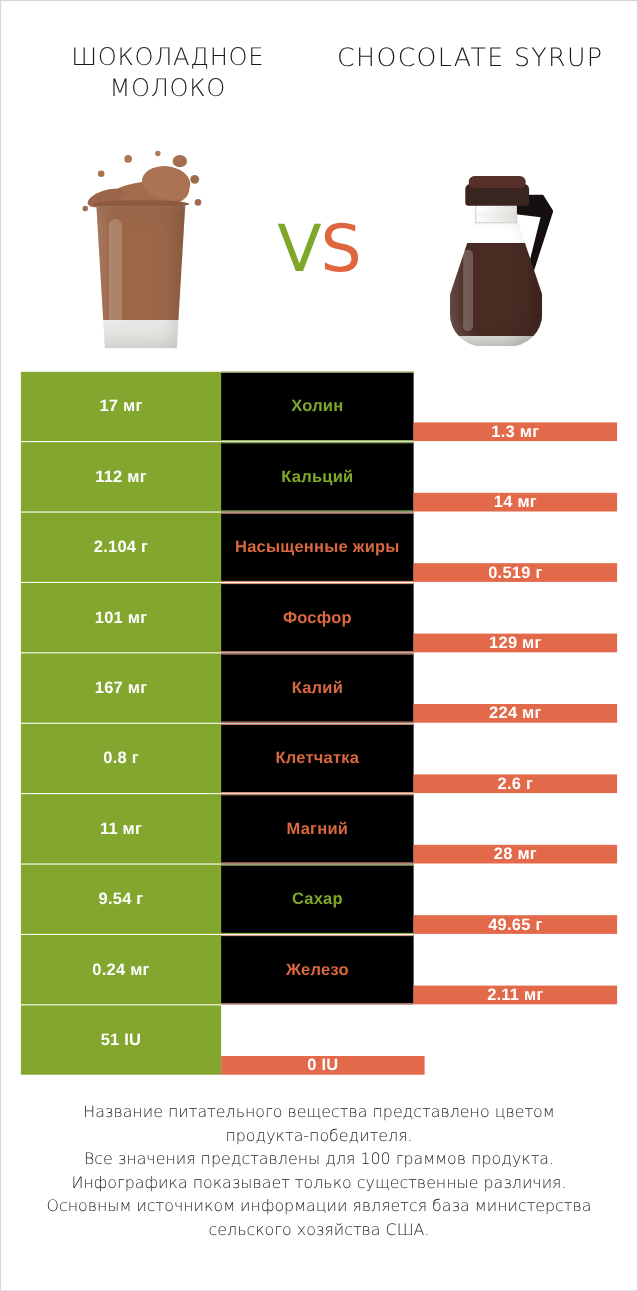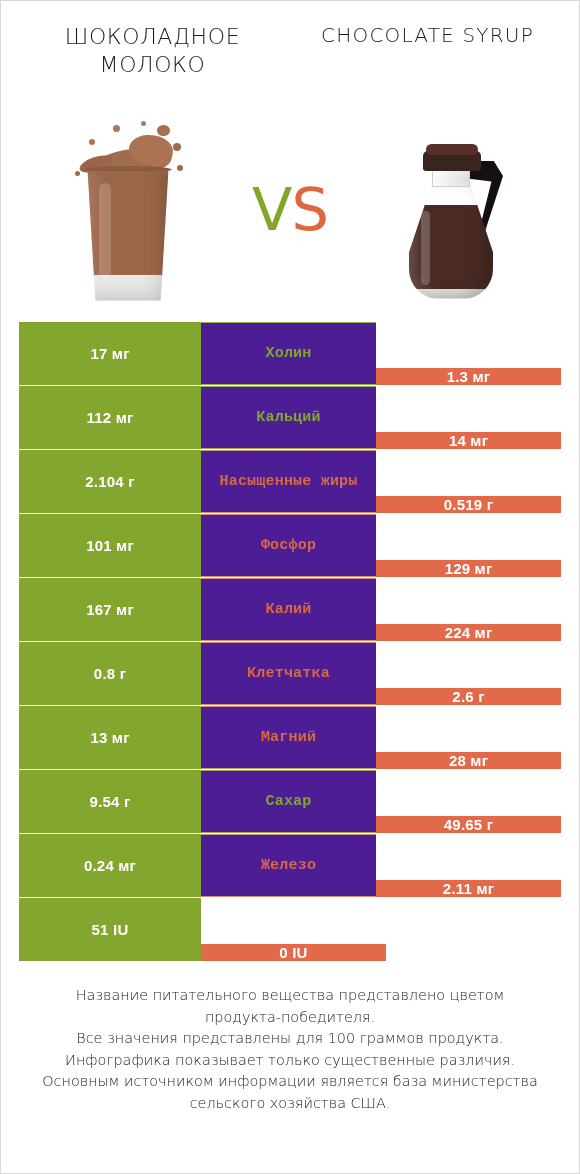--- a/index.html
+++ b/index.html
@@ -19,39 +19,40 @@
   }
 
   
   .header {
     display: flex;
     flex-direction: row;
     align-items: flex-start;
     padding: 22px 14px 0 14px;
     box-sizing: border-box;
     height: 96px;
+    margin-top: 16px;
   }
   .header-col {
     flex: 1 1 0;
     text-align: center;
     padding: 0 6px;
     box-sizing: border-box;
   }
   .product-title {
     font-family: "DejaVu Sans", sans-serif;
     font-weight: 300;
     font-size: 22px;
     line-height: 1.28;
     letter-spacing: 0.6px;
     color: #1b1b1b;
     text-transform: uppercase;
     margin: 0;
   }
   .product-title.right {
-    font-size: 20px;
+    font-size: 23px;
     letter-spacing: 1.2px;
   }
 
   
   .images-row {
     display: flex;
     flex-direction: row;
     align-items: center;
     justify-content: center;
     height: 225px;
@@ -226,27 +227,26 @@
     font-weight: 600;
     letter-spacing: 0.2px;
   }
   .cell-left {
     flex: 0 0 182px;
     background: #82A62E;
     color: #ffffff;
   }
   .cell-mid {
     flex: 1 1 auto;
-    background: #4c1d95;
+    background: #000000;
     font-weight: 600;
     line-height: 1.3;
     padding: 4px 8px;
     border-top: 1px solid transparent;
     border-bottom: 1px solid transparent;
-    font-family: Liberation Mono, monospace;
   }
   .cell-right {
     flex: 0 0 185px;
     background: #E2694A;
     color: #ffffff;
     margin-top: 46px;
   }
   .mid-green { color: #7FA82B; border-color: #95B052; }
   .mid-orange { color: #D9683F; border-color: #D78E72; }
 
@@ -339,21 +339,21 @@
       <div class="cell cell-left">167 мг</div>
       <div class="cell cell-mid mid-orange">Калий</div>
       <div class="cell cell-right">224 мг</div>
     </div>
     <div class="row">
       <div class="cell cell-left">0.8 г</div>
       <div class="cell cell-mid mid-orange">Клетчатка</div>
       <div class="cell cell-right">2.6 г</div>
     </div>
     <div class="row">
-      <div class="cell cell-left">13 мг</div>
+      <div class="cell cell-left">11 мг</div>
       <div class="cell cell-mid mid-orange">Магний</div>
       <div class="cell cell-right">28 мг</div>
     </div>
     <div class="row">
       <div class="cell cell-left">9.54 г</div>
       <div class="cell cell-mid mid-green">Сахар</div>
       <div class="cell cell-right">49.65 г</div>
     </div>
     <div class="row">
       <div class="cell cell-left">0.24 мг</div>

